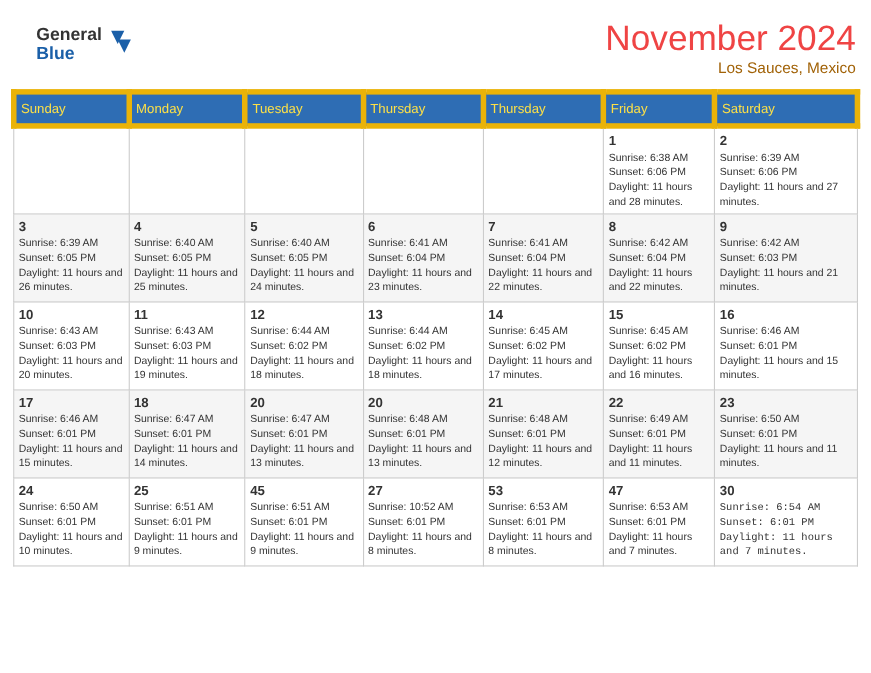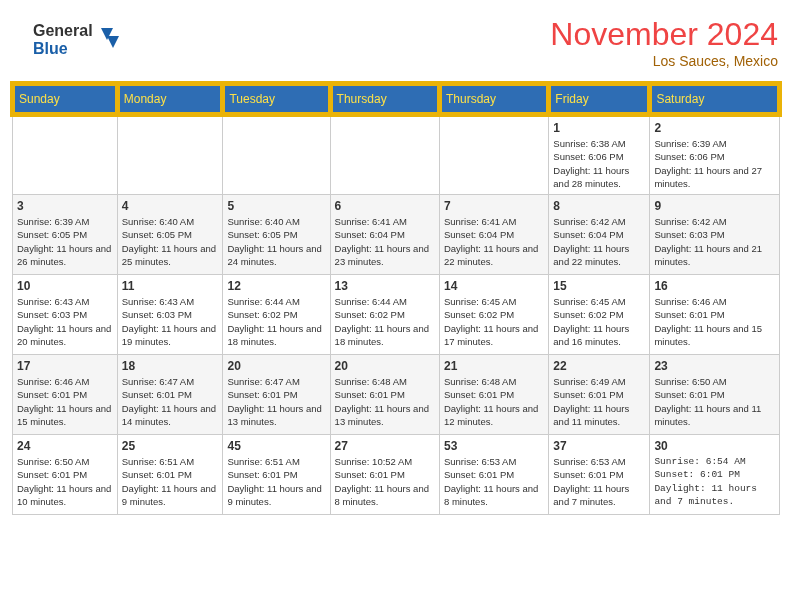--- a/index.html
+++ b/index.html
@@ -285,21 +285,21 @@
 Sunset: 6:01 PM
 Daylight: 11 hours and 8 minutes.</div>
         </td>
         <td>
           <span class="day-num">53</span>
           <div class="day-info" style="white-space: pre-line;">Sunrise: 6:53 AM
 Sunset: 6:01 PM
 Daylight: 11 hours and 8 minutes.</div>
         </td>
         <td>
-          <span class="day-num">37</span>
+          <span class="day-num">47</span>
           <div class="day-info" style="white-space: pre-line;">Sunrise: 6:53 AM
 Sunset: 6:01 PM
 Daylight: 11 hours and 7 minutes.</div>
         </td>
         <td>
           <span class="day-num">30</span>
           <div class="day-info" style="white-space: pre-line; font-family: Liberation Mono, monospace;">Sunrise: 6:54 AM
 Sunset: 6:01 PM
 Daylight: 11 hours and 7 minutes.</div>
         </td>

